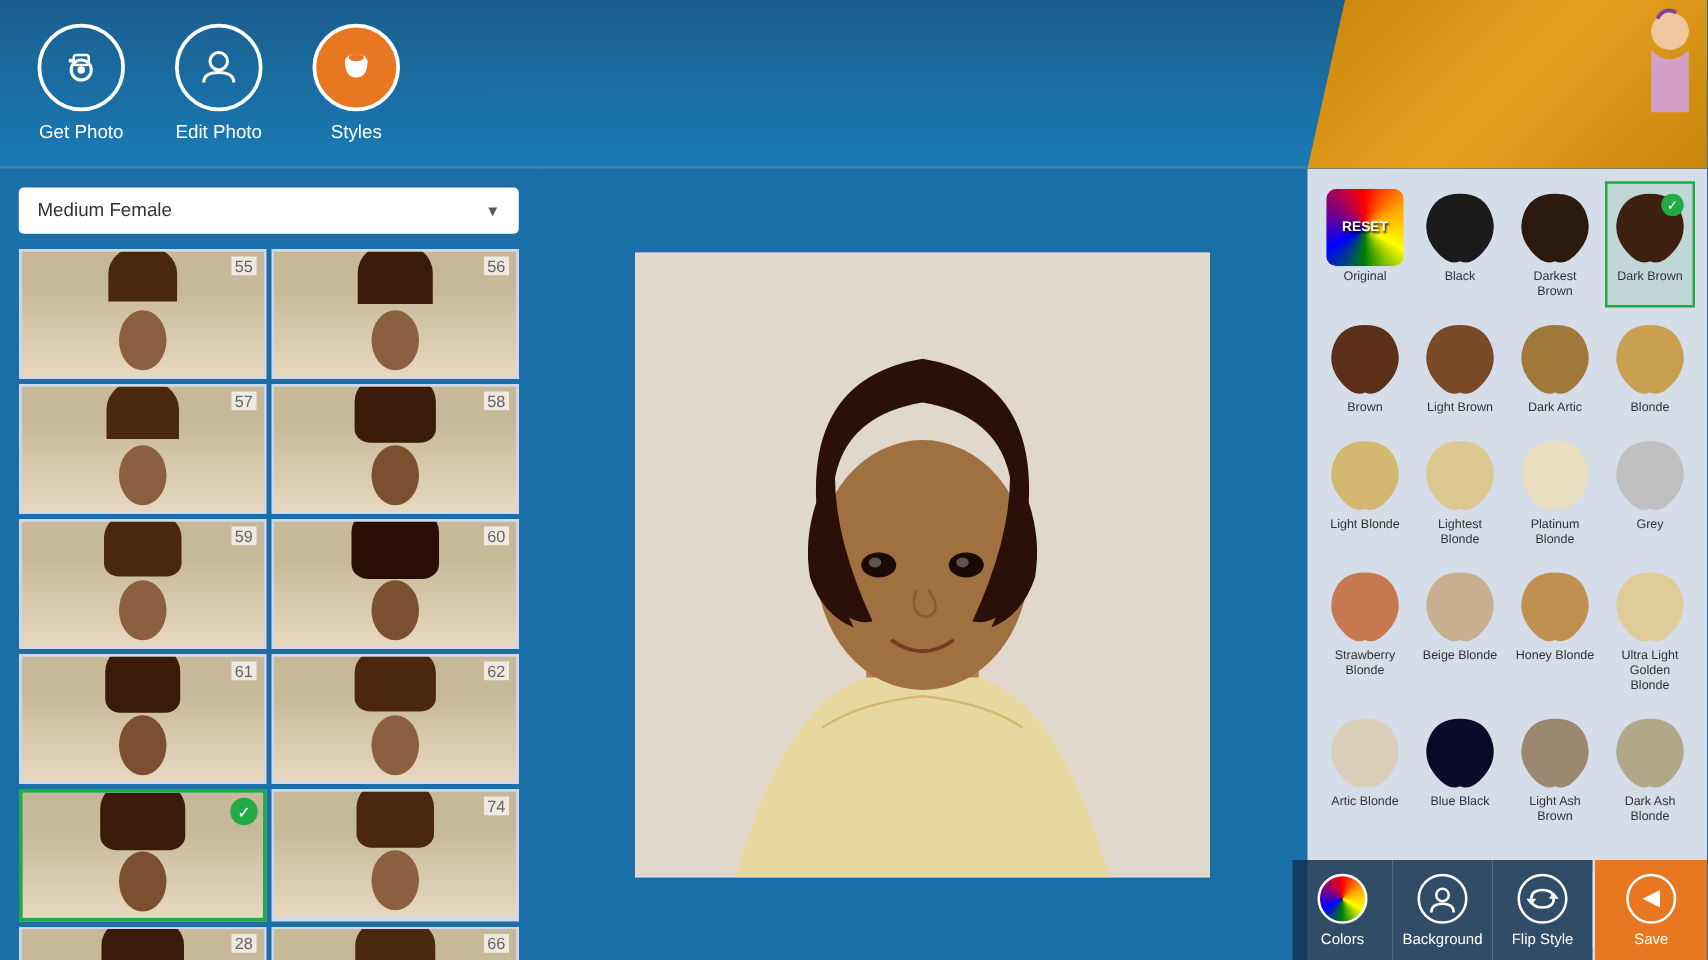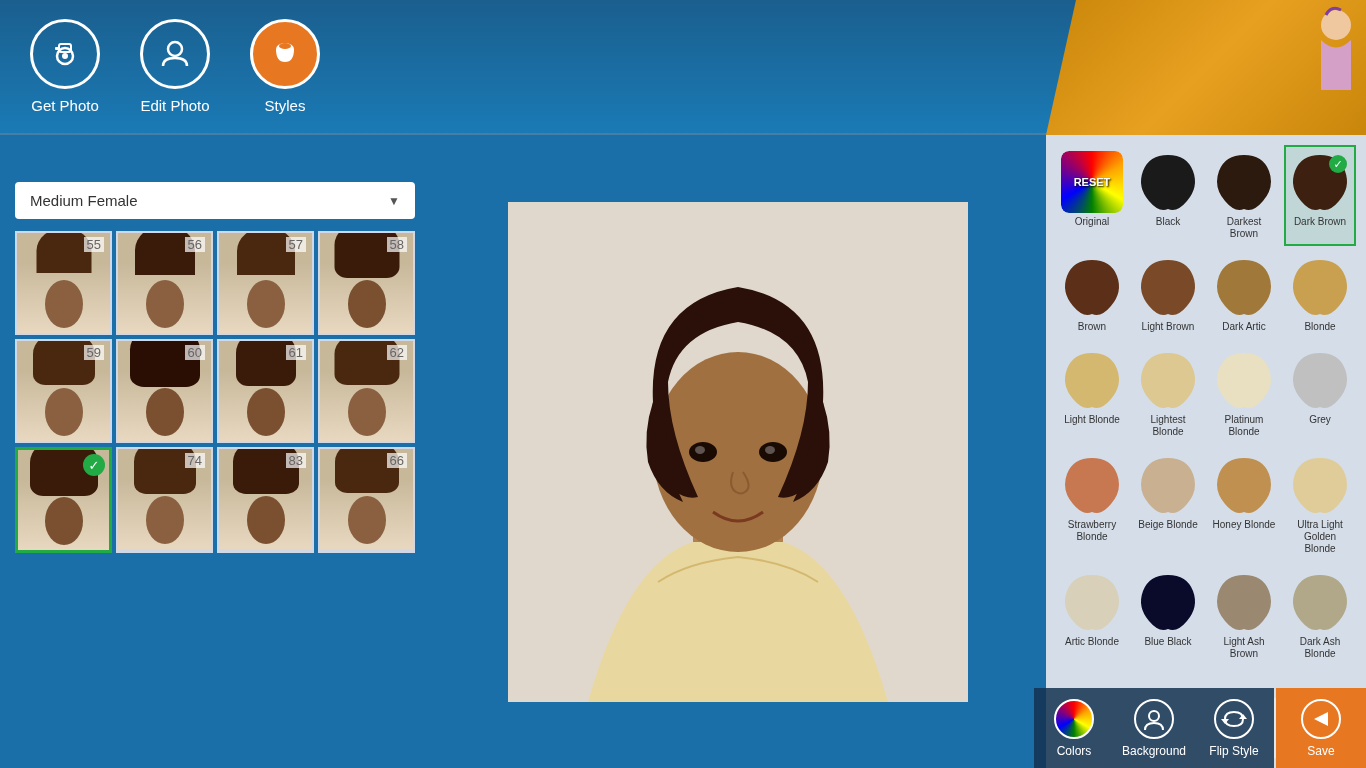--- a/index.html
+++ b/index.html
@@ -84,42 +84,41 @@
     
     .left-panel {
       width: 430px;
       height: 100%;
       background: #1a6fa8;
       padding: 15px;
       flex-shrink: 0;
     }
     .dropdown-container {
       margin-bottom: 12px;
-      margin-top: 32px;
     }
     .dropdown {
       width: 100%;
       padding: 10px 15px;
       background: white;
       border: none;
       border-radius: 4px;
       font-size: 15px;
       color: #333;
       cursor: pointer;
       display: flex;
       align-items: center;
       justify-content: space-between;
     }
     .dropdown-arrow {
       font-size: 12px;
       color: #555;
     }
     .styles-grid {
       display: grid;
-      grid-template-columns: repeat(4, 1fr);
+      grid-template-columns: repeat(2, 1fr);
       gap: 4px;
       overflow-y: auto;
       max-height: 570px;
     }
     .style-item {
       position: relative;
       background: #d0d8e8;
       border: 2px solid transparent;
       cursor: pointer;
       overflow: hidden;
@@ -422,21 +421,21 @@
           <div class="thumb-hair" style="width:62px;height:54px;border-radius:40% 40% 20% 20%;background:#4a2810;top:-9px;left:50%;transform:translateX(-50%);position:absolute;"></div>
           <div class="thumb-face" style="background:#8a6040;"></div>
         </div>
         <span class="style-num">74</span>
       </div>
       <div class="style-item">
         <div class="thumb-person">
           <div class="thumb-hair" style="width:66px;height:54px;border-radius:40% 40% 20% 20%;background:#3a1a08;top:-9px;left:50%;transform:translateX(-50%);position:absolute;"></div>
           <div class="thumb-face" style="background:#7a5030;"></div>
         </div>
-        <span class="style-num">83</span>
+        <span class="style-num">28</span>
       </div>
       <div class="style-item">
         <div class="thumb-person">
           <div class="thumb-hair" style="width:64px;height:52px;border-radius:40% 40% 20% 20%;background:#4a2810;top:-8px;left:50%;transform:translateX(-50%);position:absolute;"></div>
           <div class="thumb-face" style="background:#8a6040;"></div>
         </div>
         <span class="style-num">66</span>
       </div>
     </div>
   </div>

